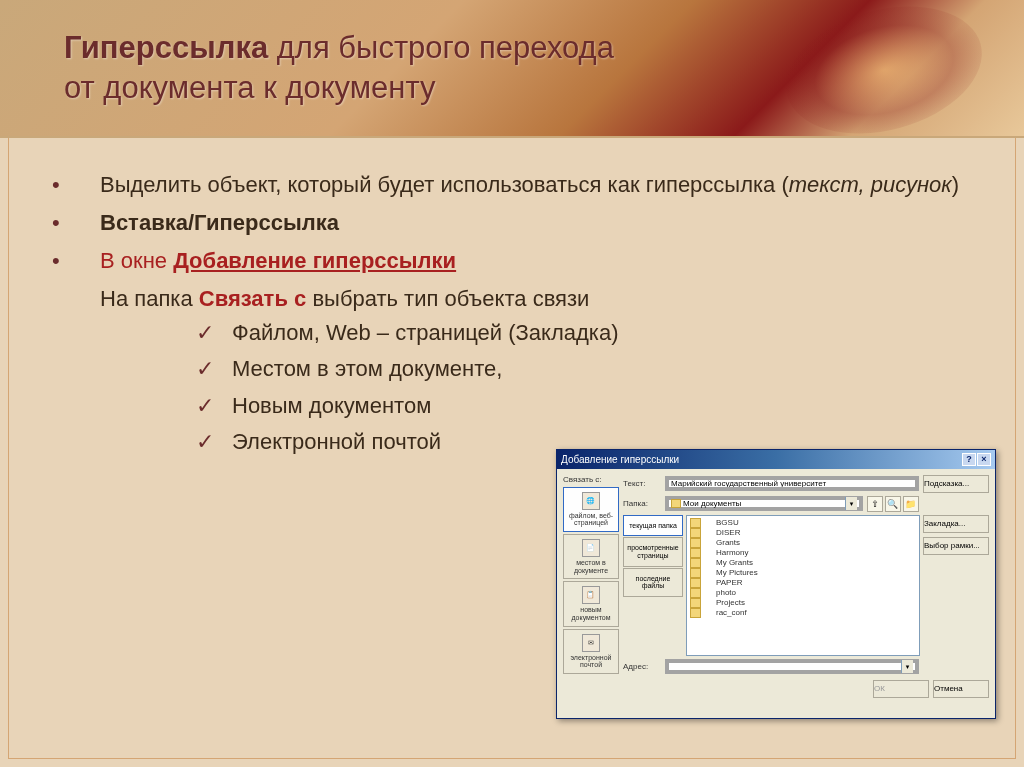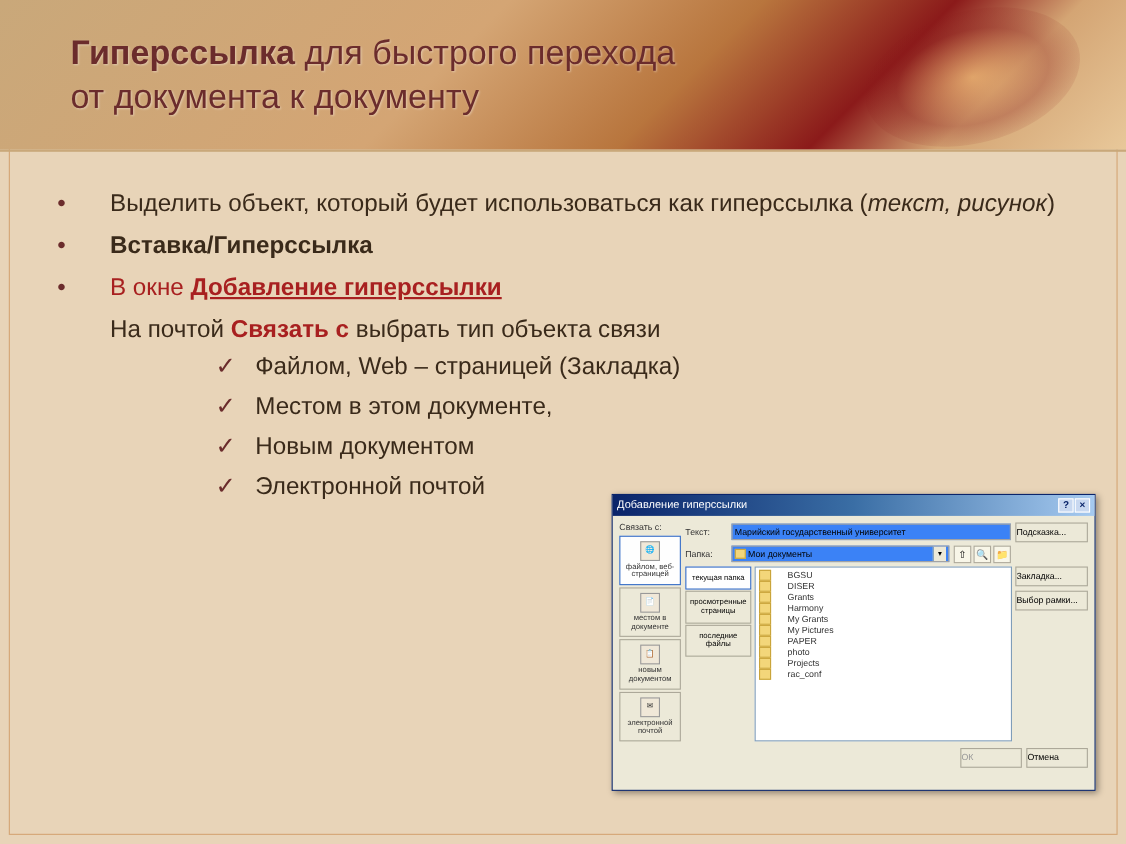--- a/index.html
+++ b/index.html
@@ -109,22 +109,22 @@
     width: 18px; height: 18px;
     background: #f0e8d8;
     border: 1px solid #999;
     display: flex; align-items: center; justify-content: center;
   }
   .dlg-main { flex: 1; display: flex; flex-direction: column; gap: 3px; }
   .dlg-row { display: flex; align-items: center; gap: 4px; }
   .dlg-row label { width: 38px; font-size: 8px; color: #333; }
   .dlg-row input, .dlg-row .combo {
     flex: 1; height: 15px;
-    border: 1px solid #a3a3a3;
-    background: #3b82f6;
+    border: 4px solid #a3a3a3;
+    background: #ffffff;
     font-size: 8px; padding: 0 2px;
     line-height: 13px;
   }
   .combo { display: flex; align-items: center; justify-content: space-between; }
   .combo .arr { width: 12px; background: #ece9d8; border-left: 1px solid #7f9db9; text-align: center; font-size: 7px; }
   .dlg-icons { display: flex; gap: 2px; }
   .dlg-icons .tb {
     width: 16px; height: 16px;
     border: 1px solid #aca899;
     background: #f8f6e8;
@@ -177,21 +177,21 @@
   <ul class="bullet-list">
     <li>
       <span>Выделить объект, который будет использоваться как гиперссылка (</span><span class="italic">текст, рисунок</span><span>)</span>
     </li>
     <li>
       <span class="bold">Вставка/Гиперссылка</span>
     </li>
     <li>
       <span class="red">В окне </span><span class="red bold underline">Добавление гиперссылки</span>
       <div style="padding-top:4px;">
-        <span>На почтой </span><span class="bold red">Связать с</span><span> выбрать тип объекта связи</span>
+        <span>На папка </span><span class="bold red">Связать с</span><span> выбрать тип объекта связи</span>
       </div>
       <ul class="check-list">
         <li>Файлом, Web – страницей (Закладка)</li>
         <li>Местом в этом документе,</li>
         <li>Новым документом</li>
         <li>Электронной почтой</li>
       </ul>
     </li>
   </ul>
 </div>
@@ -296,19 +296,27 @@
           <div class="file-item">
               <span class="fico"></span>
               <span>rac_conf</span>
             </div>
         </div>
         <div class="dlg-right">
           <div class="dlg-btn">Закладка...</div>
           <div class="dlg-btn">Выбор рамки...</div>
         </div>
       </div>
+      <div class="dlg-row">
+        <label>Адрес:</label>
+        <div class="combo">
+          <span></span>
+            <span class="arr">▾</span>
+        </div>
+        <div style="width:66px;"></div>
+      </div>
     </div>
   </div>
   <div class="dlg-foot">
     <div class="dlg-btn disabled">ОК</div>
     <div class="dlg-btn">Отмена</div>
   </div>
 </div>
 
 </body></html>

